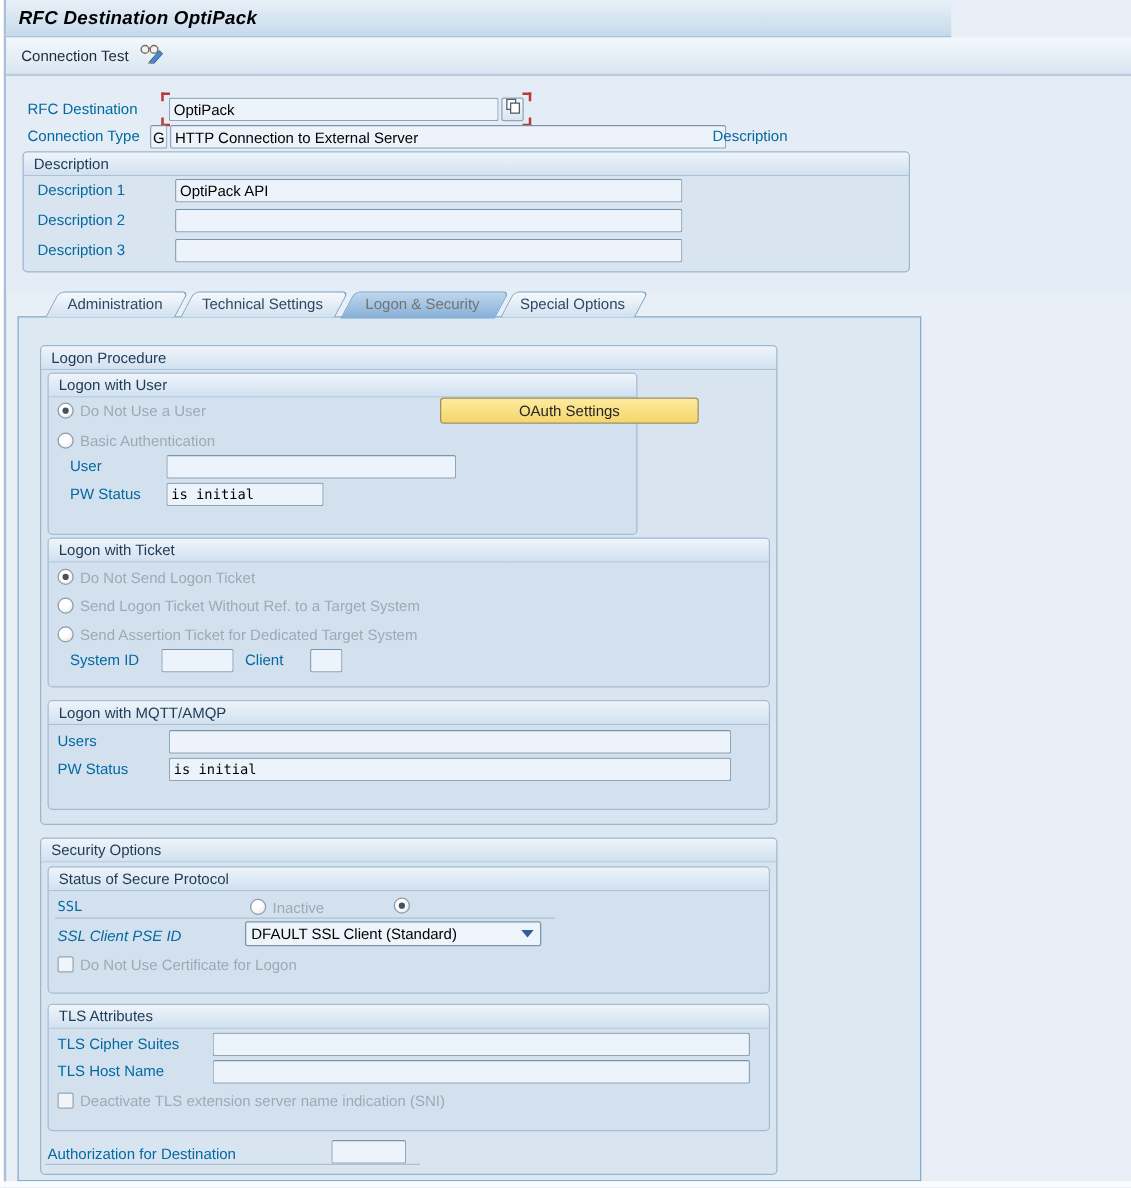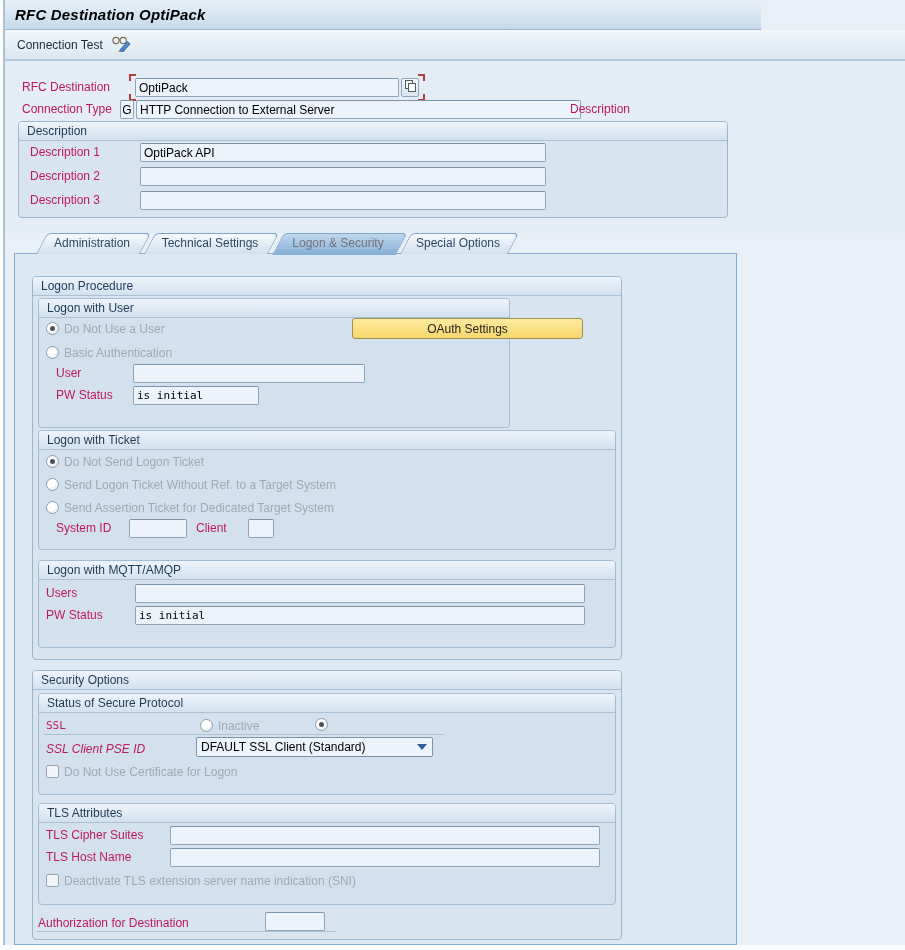--- a/index.html
+++ b/index.html
@@ -19,21 +19,21 @@
   
   .toolbar { left:5px; top:30px; width:900px; height:31px;
     background:linear-gradient(#f3f8fc, #d9e6f1);
     border-bottom:2px solid #b6cbde; }
   .toolbar .tb-btn { position:absolute; left:6px; top:4px; height:22px; display:flex; align-items:center; gap:8px; padding:0 6px; cursor:default; }
   .toolbar .tb-label { font-size:12px; color:#1c2b38; }
 
   
   .topform { left:5px; top:61px; width:900px; height:172px; background:#e4ecf5; }
 
-  .lbl { font-size:12px; color:#be185d; height:19px; line-height:19px; white-space:nowrap; }
+  .lbl { font-size:12px; color:#0369a1; height:19px; line-height:19px; white-space:nowrap; }
 
   .inp { position:absolute; height:19px; background:#edf3fa; border:1px solid #8fa5ba; border-top-color:#7c94a9;
     border-radius:2px; font-size:12px; color:#000; padding:0 3px; font-family:"Liberation Sans", sans-serif; outline:none; }
   .inp.mono { font-family:"DejaVu Sans Mono", monospace; font-size:11px; }
   .inp.center { text-align:center; padding:0; }
 
   
   .fbracket { pointer-events:none; }
   .fbracket span { position:absolute; width:7px; height:7px; border:0 solid #b73a3a; }
   .fbracket .tl { left:0; top:0; border-left-width:2px; border-top-width:2px; }
@@ -168,21 +168,21 @@
     <div class="gb-head">Logon Procedure</div>
   </div>
 
   <div class="gbox inner" style="left:38px; top:298px; width:472px; height:130px;">
     <div class="gb-head">Logon with User</div>
   </div>
   <div class="opt" style="left:46px; top:321px;">
     <span class="radio sel"></span>
     <span class="olab">Do Not Use a User</span>
   </div>
-  <div class="btn-yellow" style="left:352px; top:318px; width:231px; height:21px;">OAuth Settings</div>
+  <div class="btn-yellow" style="left:352px; top:318px; width:207px; height:21px;">OAuth Settings</div>
   <div class="opt" style="left:46px; top:345px;">
     <span class="radio"></span>
     <span class="olab">Basic Authentication</span>
   </div>
   <div class="abs lbl" style="left:56px; top:364px;">User</div>
   <input class="inp" style="left: 133px; top: 364px; width: 232px;" readonly="" value="">
   <div class="abs lbl" style="left:56px; top:386px;">PW Status</div>
   <input class="inp mono" style="left: 133px; top: 386px; width: 126px;" readonly="" value="is initial">
 
   <div class="gbox inner" style="left:38px; top:430px; width:578px; height:120px;">

